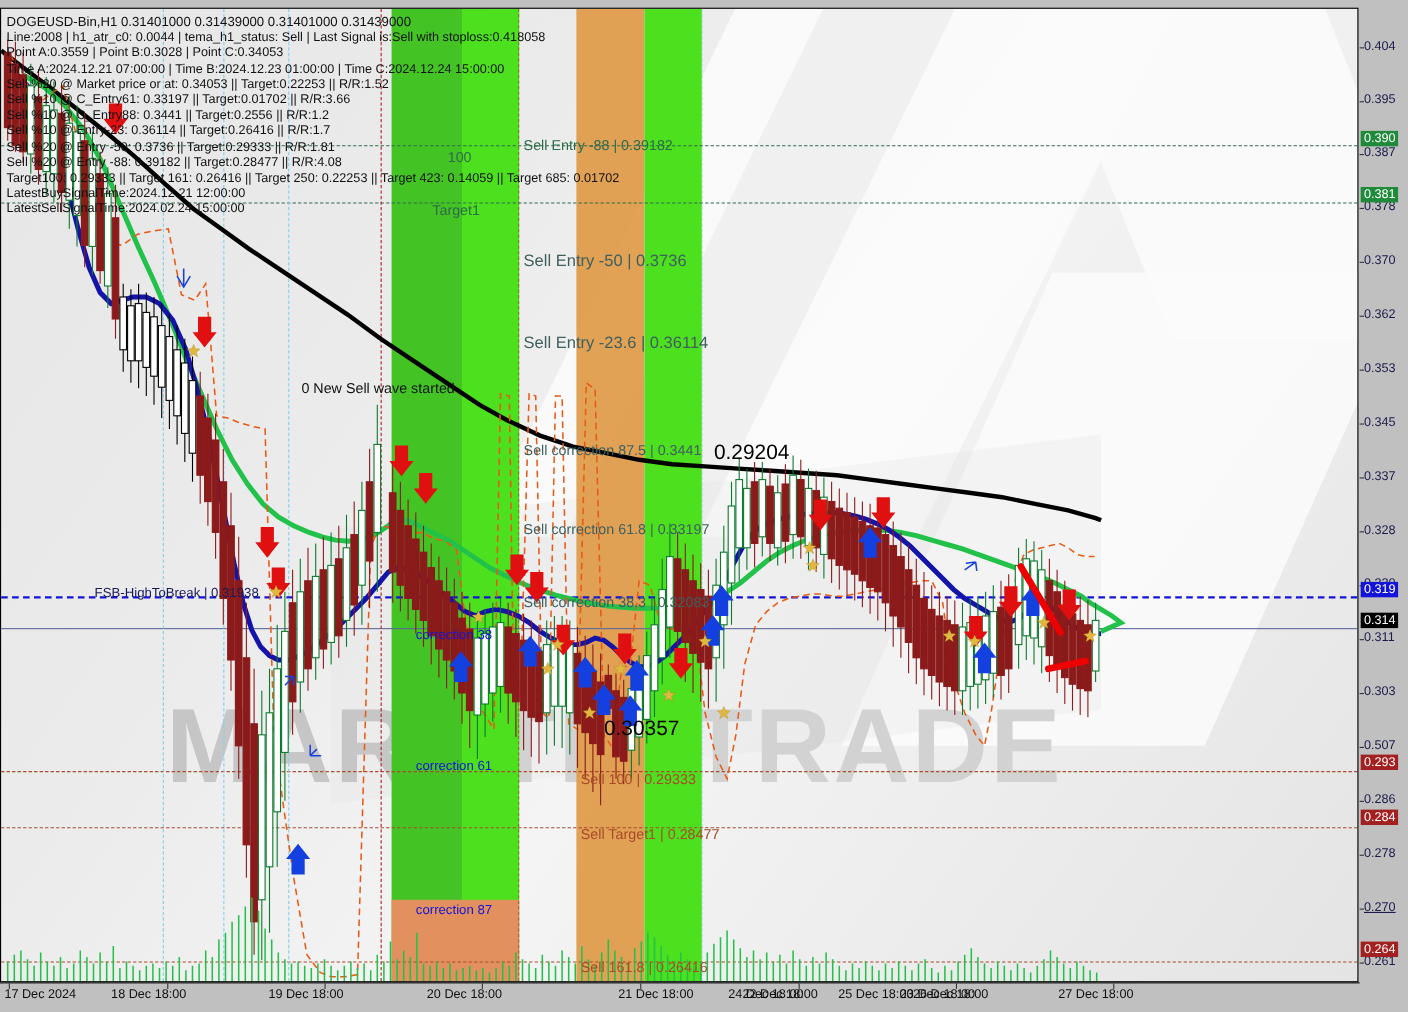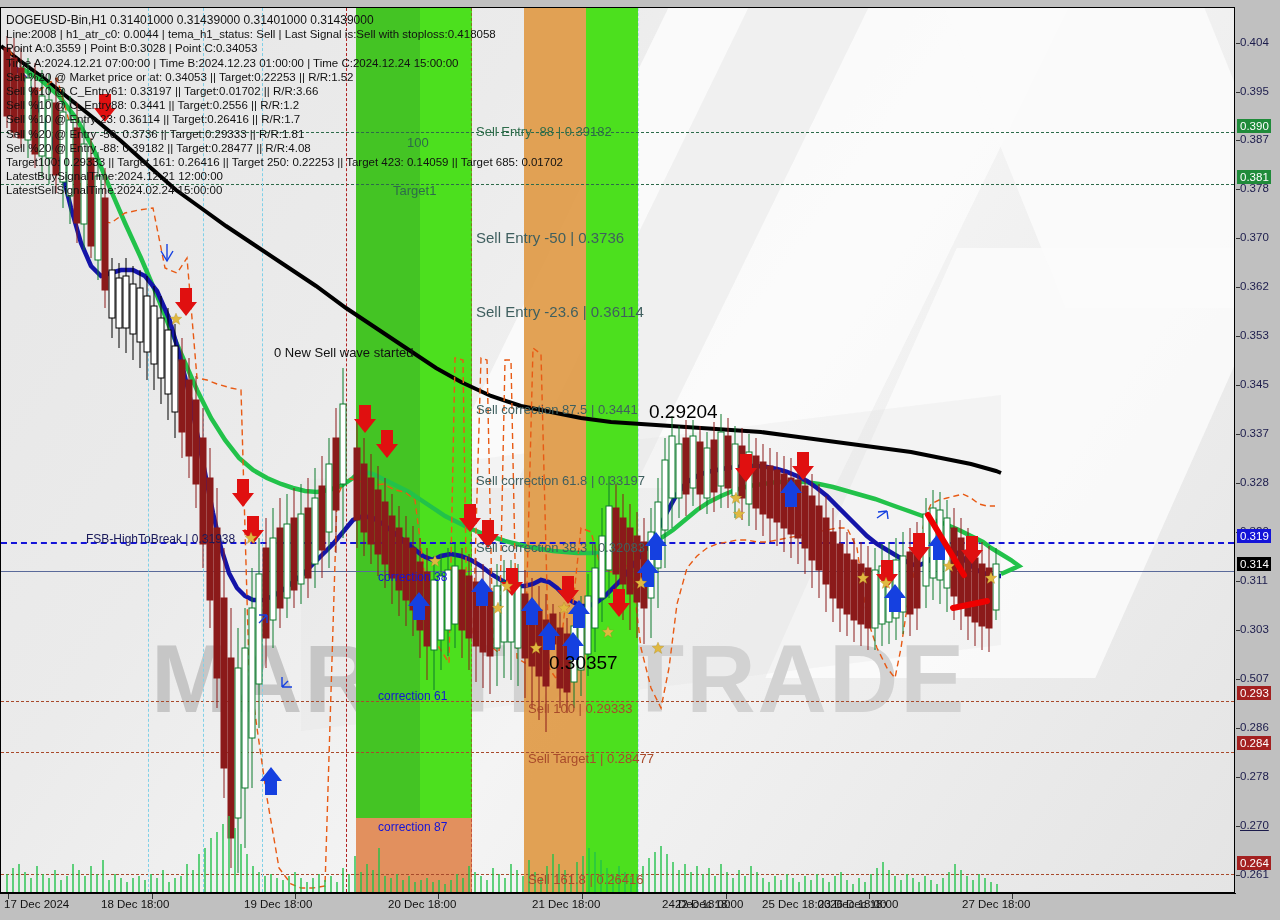--- a/index.html
+++ b/index.html
@@ -815,21 +815,21 @@
     <div class="ttick" style="left:295px;"></div>
     <div class="ttick" style="left:438px;"></div>
     <div class="ttick" style="left:582px;"></div>
     <div class="ttick" style="left:726px;"></div>
     <div class="ttick" style="left:869px;"></div>
     <div class="ttick" style="left:1012px;"></div>
     <div class="tt" style="left:4px;">17 Dec 2024</div>
     <div class="tt" style="left:101px;">18 Dec 18:00</div>
     <div class="tt" style="left:244px;">19 Dec 18:00</div>
     <div class="tt" style="left:388px;">20 Dec 18:00</div>
-    <div class="tt" style="left:532px;">21 Dec 18:00</div>
+    <div class="tt" style="left:562px;">21 Dec 18:00</div>
     <div class="tt" style="left:675px;">22 Dec 18:00</div>
     <div class="tt" style="left:818px;">23 Dec 18:00</div>
     <div class="tt" style="left:662px;">24 Dec 18:00</div>
     <div class="tt" style="left:762px;">25 Dec 18:00</div>
     <div class="tt" style="left:830px;">26 Dec 18:00</div>
     <div class="tt" style="left:962px;">27 Dec 18:00</div>
   </div>
 </div>
 
 </body></html>

